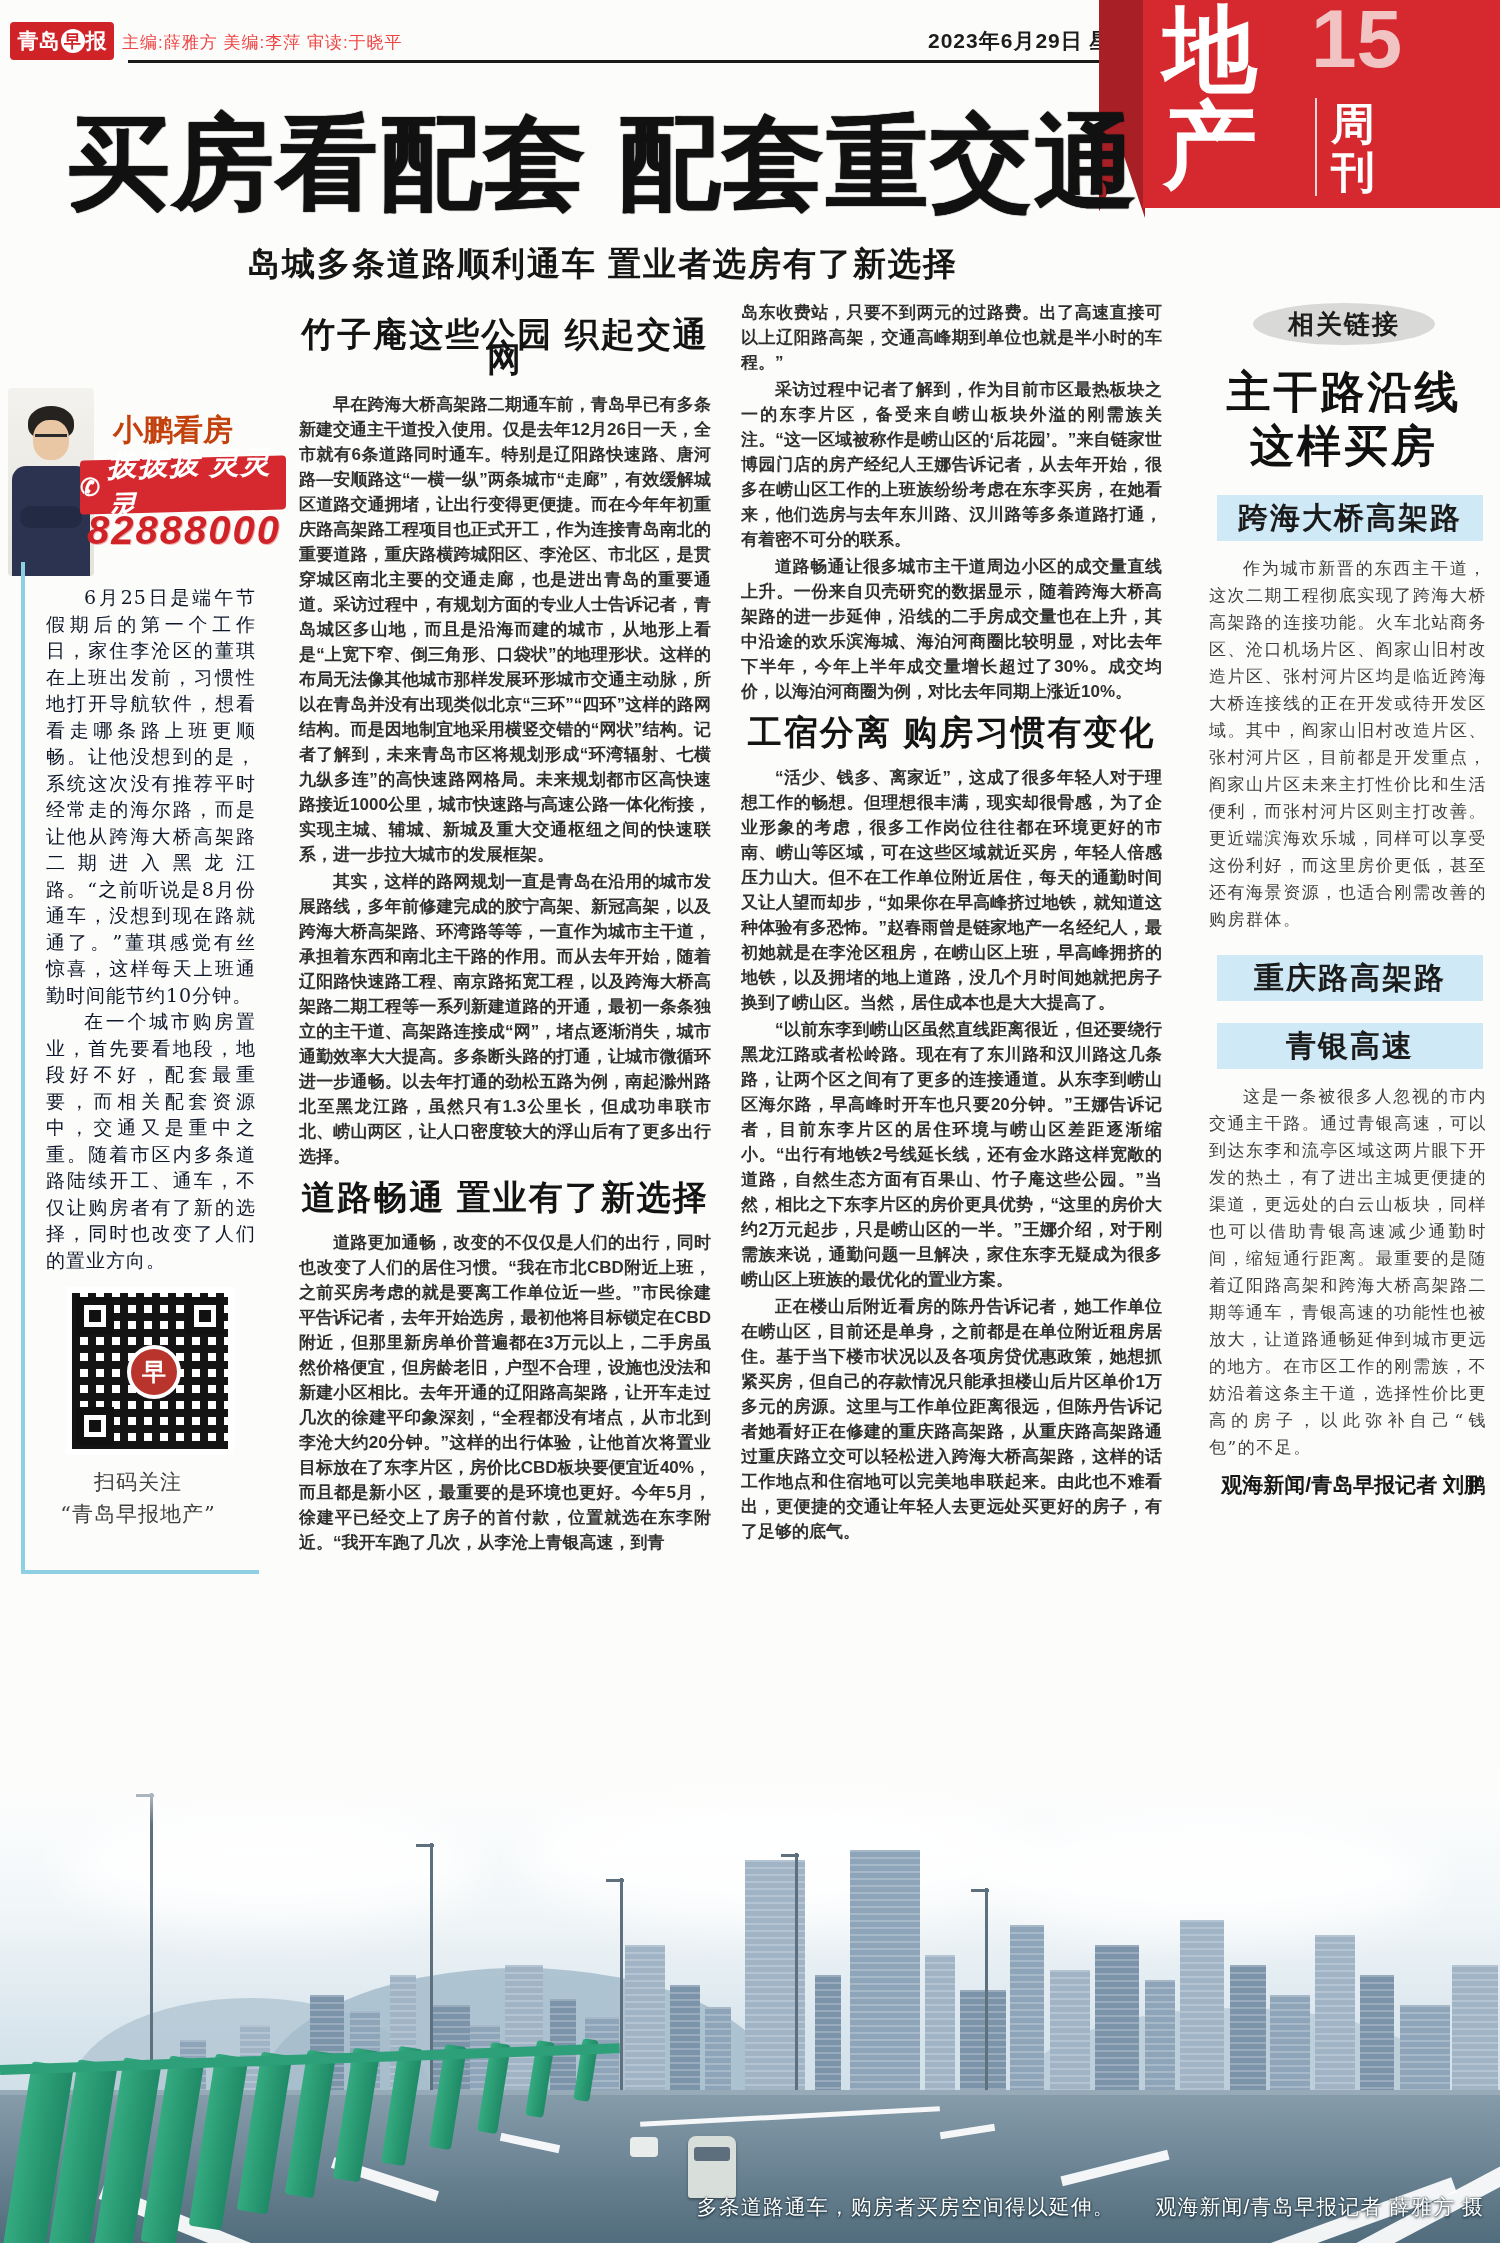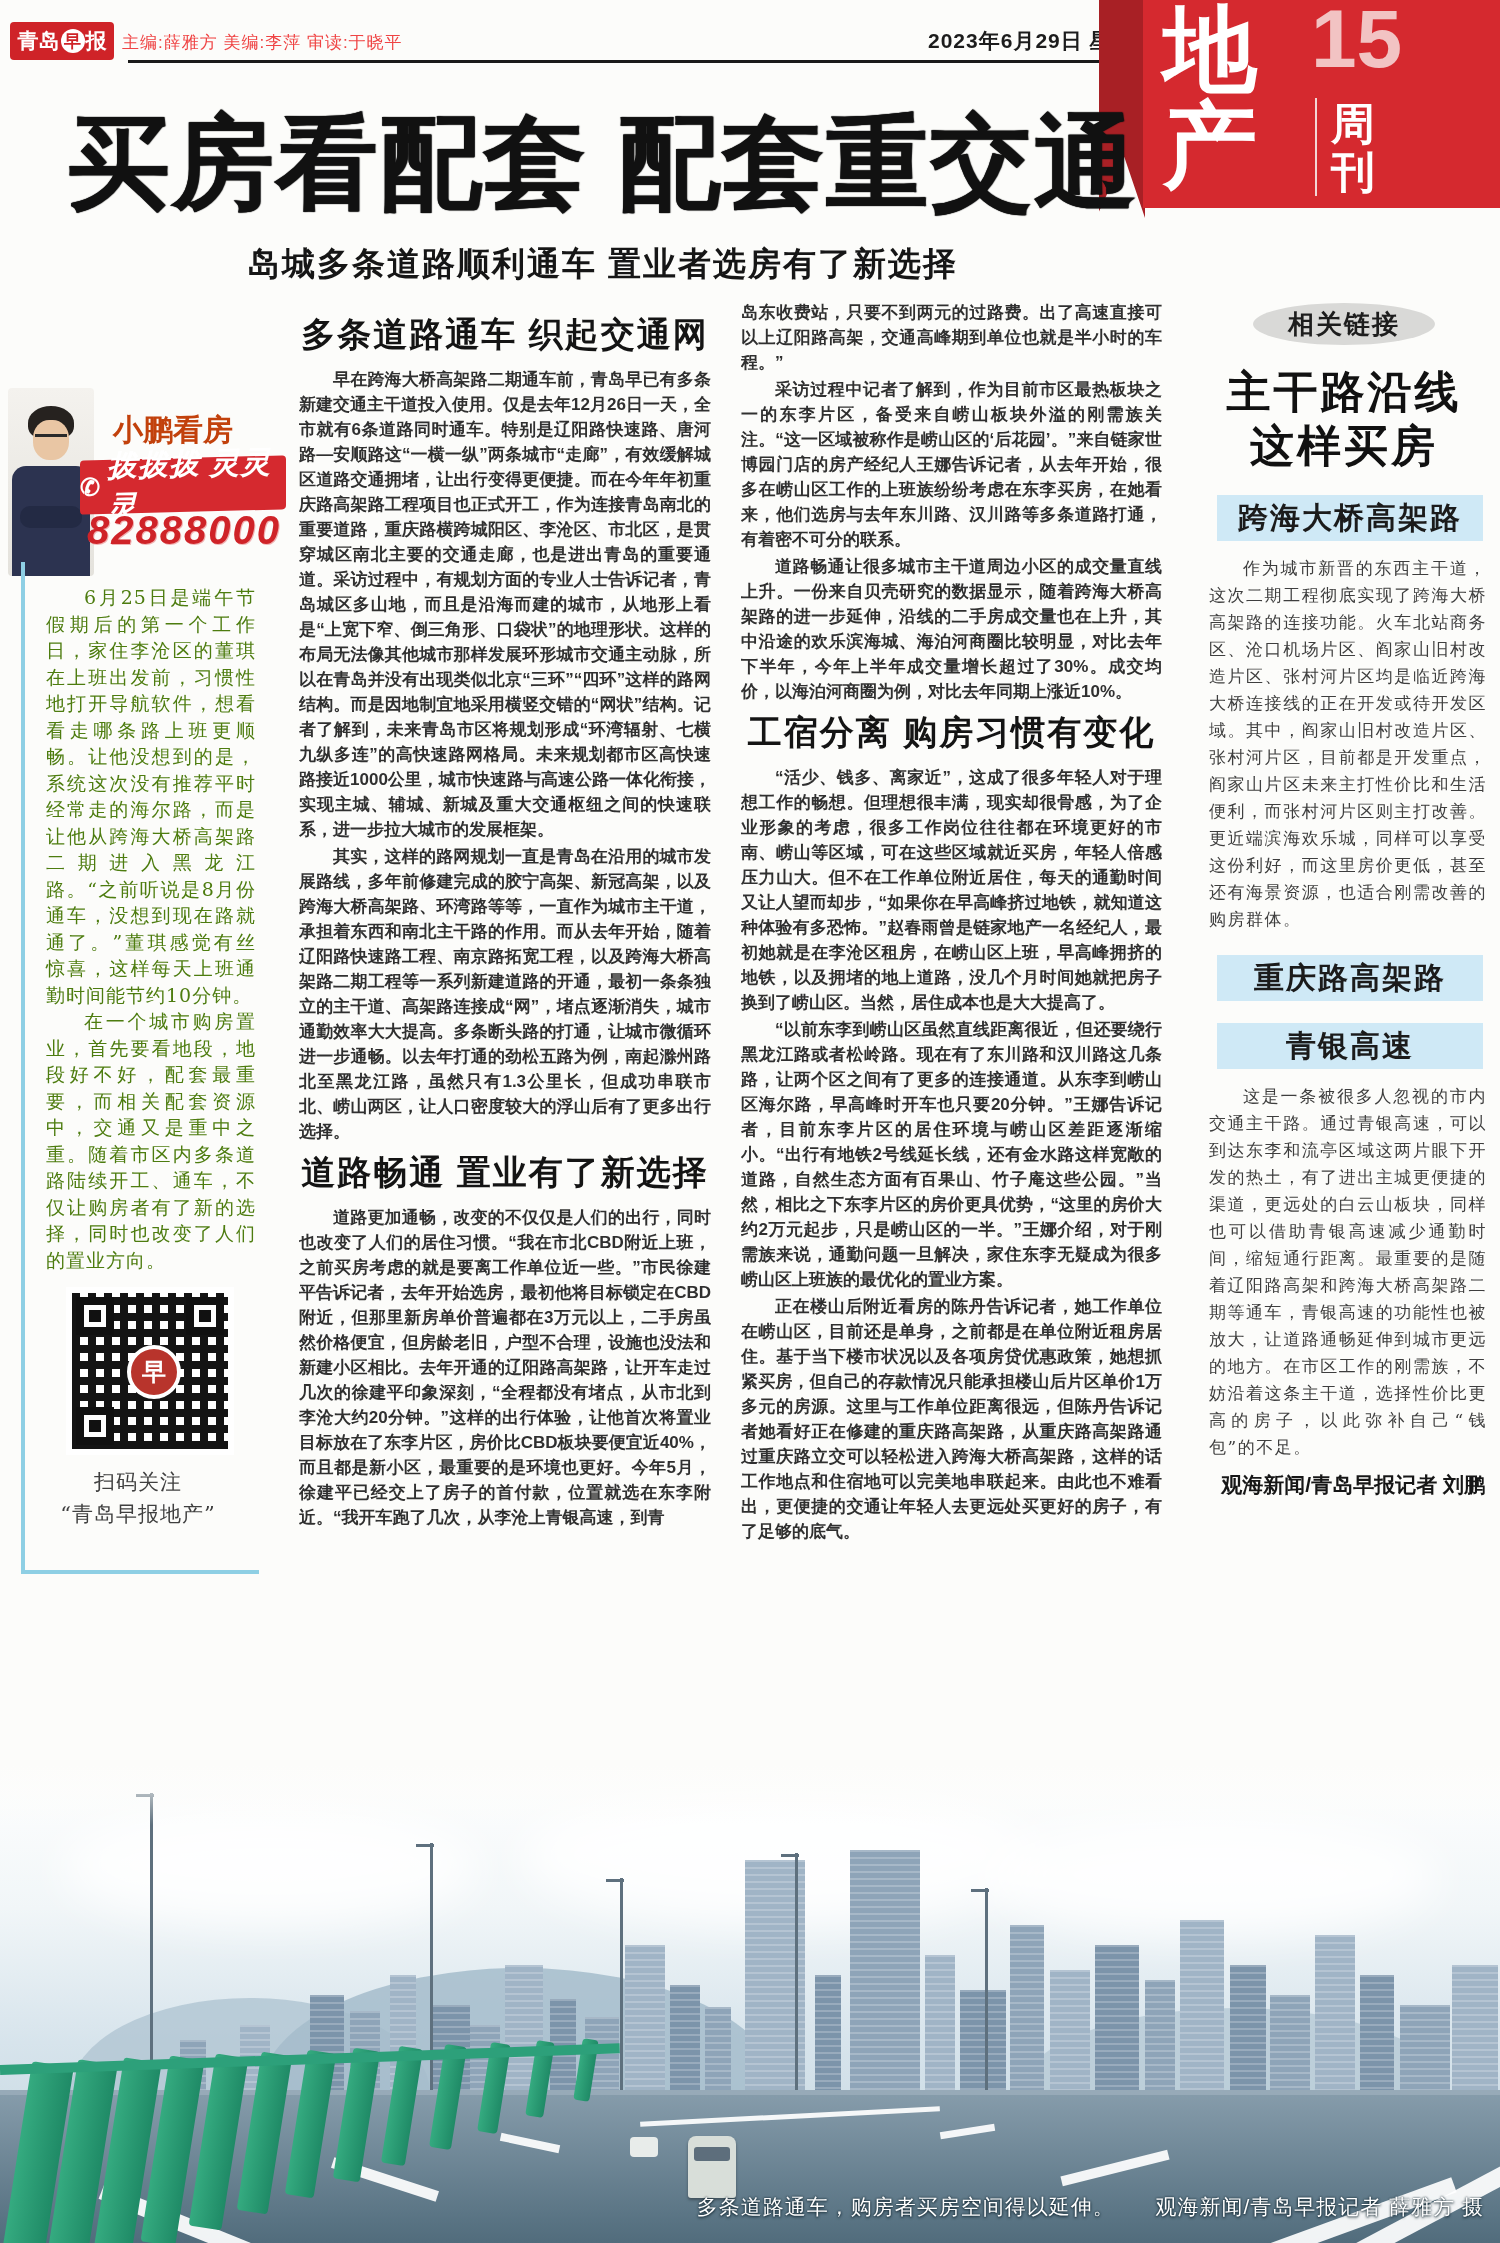--- a/index.html
+++ b/index.html
@@ -50,21 +50,21 @@
         color:#c2410c;font-family:"DejaVu Serif","Liberation Serif",serif;}
   .hotline{left:80px;top:458px;width:206px;height:54px;background:#d5292f;border-radius:4px;
         transform:skewY(-1.5deg);display:flex;align-items:center;justify-content:center;gap:6px;
         color:#fff;font-size:30px;font-weight:900;font-style:italic;letter-spacing:1px;}
   .hotline .ph-ic{font-size:24px;font-style:normal;}
   .feat-number{left:84px;top:508px;width:200px;text-align:center;font-size:40px;font-weight:700;
         font-style:italic;color:#cf2328;letter-spacing:2px;text-shadow:1px 1px 0 #f0b2b2;}
   .feat-frame{left:21px;top:562px;width:234px;height:1008px;border-left:4px solid #8ecfe4;
         border-bottom:4px solid #8ecfe4;}
   .feat-text{left:46px;top:584px;width:210px;font-family:"DejaVu Serif","Liberation Serif",serif;
-        font-size:19px;line-height:26.5px;color:#4d7c0f;text-align:justify;letter-spacing:1px;}
+        font-size:19px;line-height:26.5px;color:#0f172a;text-align:justify;letter-spacing:1px;}
   .feat-text p{margin:0;text-indent:2em;}
   .qr{left:72px;top:1293px;width:156px;height:156px;background:
         repeating-linear-gradient(0deg,#141414 0 8px,transparent 8px 16px),
         repeating-linear-gradient(90deg,#141414 0 8px,#fff 8px 16px);
         outline:6px solid #fff;}
   .qr .eye{position:absolute;width:38px;height:38px;background:#fff;border:8px solid #111;
         box-sizing:border-box;}
   .qr .eye i{position:absolute;left:5px;top:5px;width:12px;height:12px;background:#111;}
   .qr .eye.tl{left:4px;top:4px;} .qr .eye.tr{right:4px;top:4px;} .qr .eye.bl{left:4px;bottom:4px;}
   .qr .seal{position:absolute;left:55px;top:52px;width:46px;height:46px;background:#b8342c;
@@ -162,21 +162,21 @@
       </div>
     <div class="eye bl">
         <i></i>
       </div>
     <div class="seal">早</div>
   </div>
   <div class="abs qr-cap" style="top:1468px;">扫码关注</div>
   <div class="abs qr-cap" style="top:1500px;">“青岛早报地产”</div>
 
   <div class="abs col col1">
-    <h2>多条道路通车 织起交通网</h2>
+    <h2>竹子庵这些公园 织起交通网</h2>
     <p>早在跨海大桥高架路二期通车前，青岛早已有多条新建交通主干道投入使用。仅是去年12月26日一天，全市就有6条道路同时通车。特别是辽阳路快速路、唐河路—安顺路这“一横一纵”两条城市“走廊”，有效缓解城区道路交通拥堵，让出行变得更便捷。而在今年年初重庆路高架路工程项目也正式开工，作为连接青岛南北的重要道路，重庆路横跨城阳区、李沧区、市北区，是贯穿城区南北主要的交通走廊，也是进出青岛的重要通道。采访过程中，有规划方面的专业人士告诉记者，青岛城区多山地，而且是沿海而建的城市，从地形上看是“上宽下窄、倒三角形、口袋状”的地理形状。这样的布局无法像其他城市那样发展环形城市交通主动脉，所以在青岛并没有出现类似北京“三环”“四环”这样的路网结构。而是因地制宜地采用横竖交错的“网状”结构。记者了解到，未来青岛市区将规划形成“环湾辐射、七横九纵多连”的高快速路网格局。未来规划都市区高快速路接近1000公里，城市快速路与高速公路一体化衔接，实现主城、辅城、新城及重大交通枢纽之间的快速联系，进一步拉大城市的发展框架。</p>
     <p>其实，这样的路网规划一直是青岛在沿用的城市发展路线，多年前修建完成的胶宁高架、新冠高架，以及跨海大桥高架路、环湾路等等，一直作为城市主干道，承担着东西和南北主干路的作用。而从去年开始，随着辽阳路快速路工程、南京路拓宽工程，以及跨海大桥高架路二期工程等一系列新建道路的开通，最初一条条独立的主干道、高架路连接成“网”，堵点逐渐消失，城市通勤效率大大提高。多条断头路的打通，让城市微循环进一步通畅。以去年打通的劲松五路为例，南起滁州路北至黑龙江路，虽然只有1.3公里长，但成功串联市北、崂山两区，让人口密度较大的浮山后有了更多出行选择。</p>
     <h2>道路畅通 置业有了新选择</h2>
     <p>道路更加通畅，改变的不仅仅是人们的出行，同时也改变了人们的居住习惯。“我在市北CBD附近上班，之前买房考虑的就是要离工作单位近一些。”市民徐建平告诉记者，去年开始选房，最初他将目标锁定在CBD附近，但那里新房单价普遍都在3万元以上，二手房虽然价格便宜，但房龄老旧，户型不合理，设施也没法和新建小区相比。去年开通的辽阳路高架路，让开车走过几次的徐建平印象深刻，“全程都没有堵点，从市北到李沧大约20分钟。”这样的出行体验，让他首次将置业目标放在了东李片区，房价比CBD板块要便宜近40%，而且都是新小区，最重要的是环境也更好。今年5月，徐建平已经交上了房子的首付款，位置就选在东李附近。“我开车跑了几次，从李沧上青银高速，到青</p>
   </div>
 
   <div class="abs col col2">
     <p class="cont">岛东收费站，只要不到两元的过路费。出了高速直接可以上辽阳路高架，交通高峰期到单位也就是半小时的车程。”</p>
     <p>采访过程中记者了解到，作为目前市区最热板块之一的东李片区，备受来自崂山板块外溢的刚需族关注。“这一区域被称作是崂山区的‘后花园’。”来自链家世博园门店的房产经纪人王娜告诉记者，从去年开始，很多在崂山区工作的上班族纷纷考虑在东李买房，在她看来，他们选房与去年东川路、汉川路等多条道路打通，有着密不可分的联系。</p>
     <p>道路畅通让很多城市主干道周边小区的成交量直线上升。一份来自贝壳研究的数据显示，随着跨海大桥高架路的进一步延伸，沿线的二手房成交量也在上升，其中沿途的欢乐滨海城、海泊河商圈比较明显，对比去年下半年，今年上半年成交量增长超过了30%。成交均价，以海泊河商圈为例，对比去年同期上涨近10%。</p>

